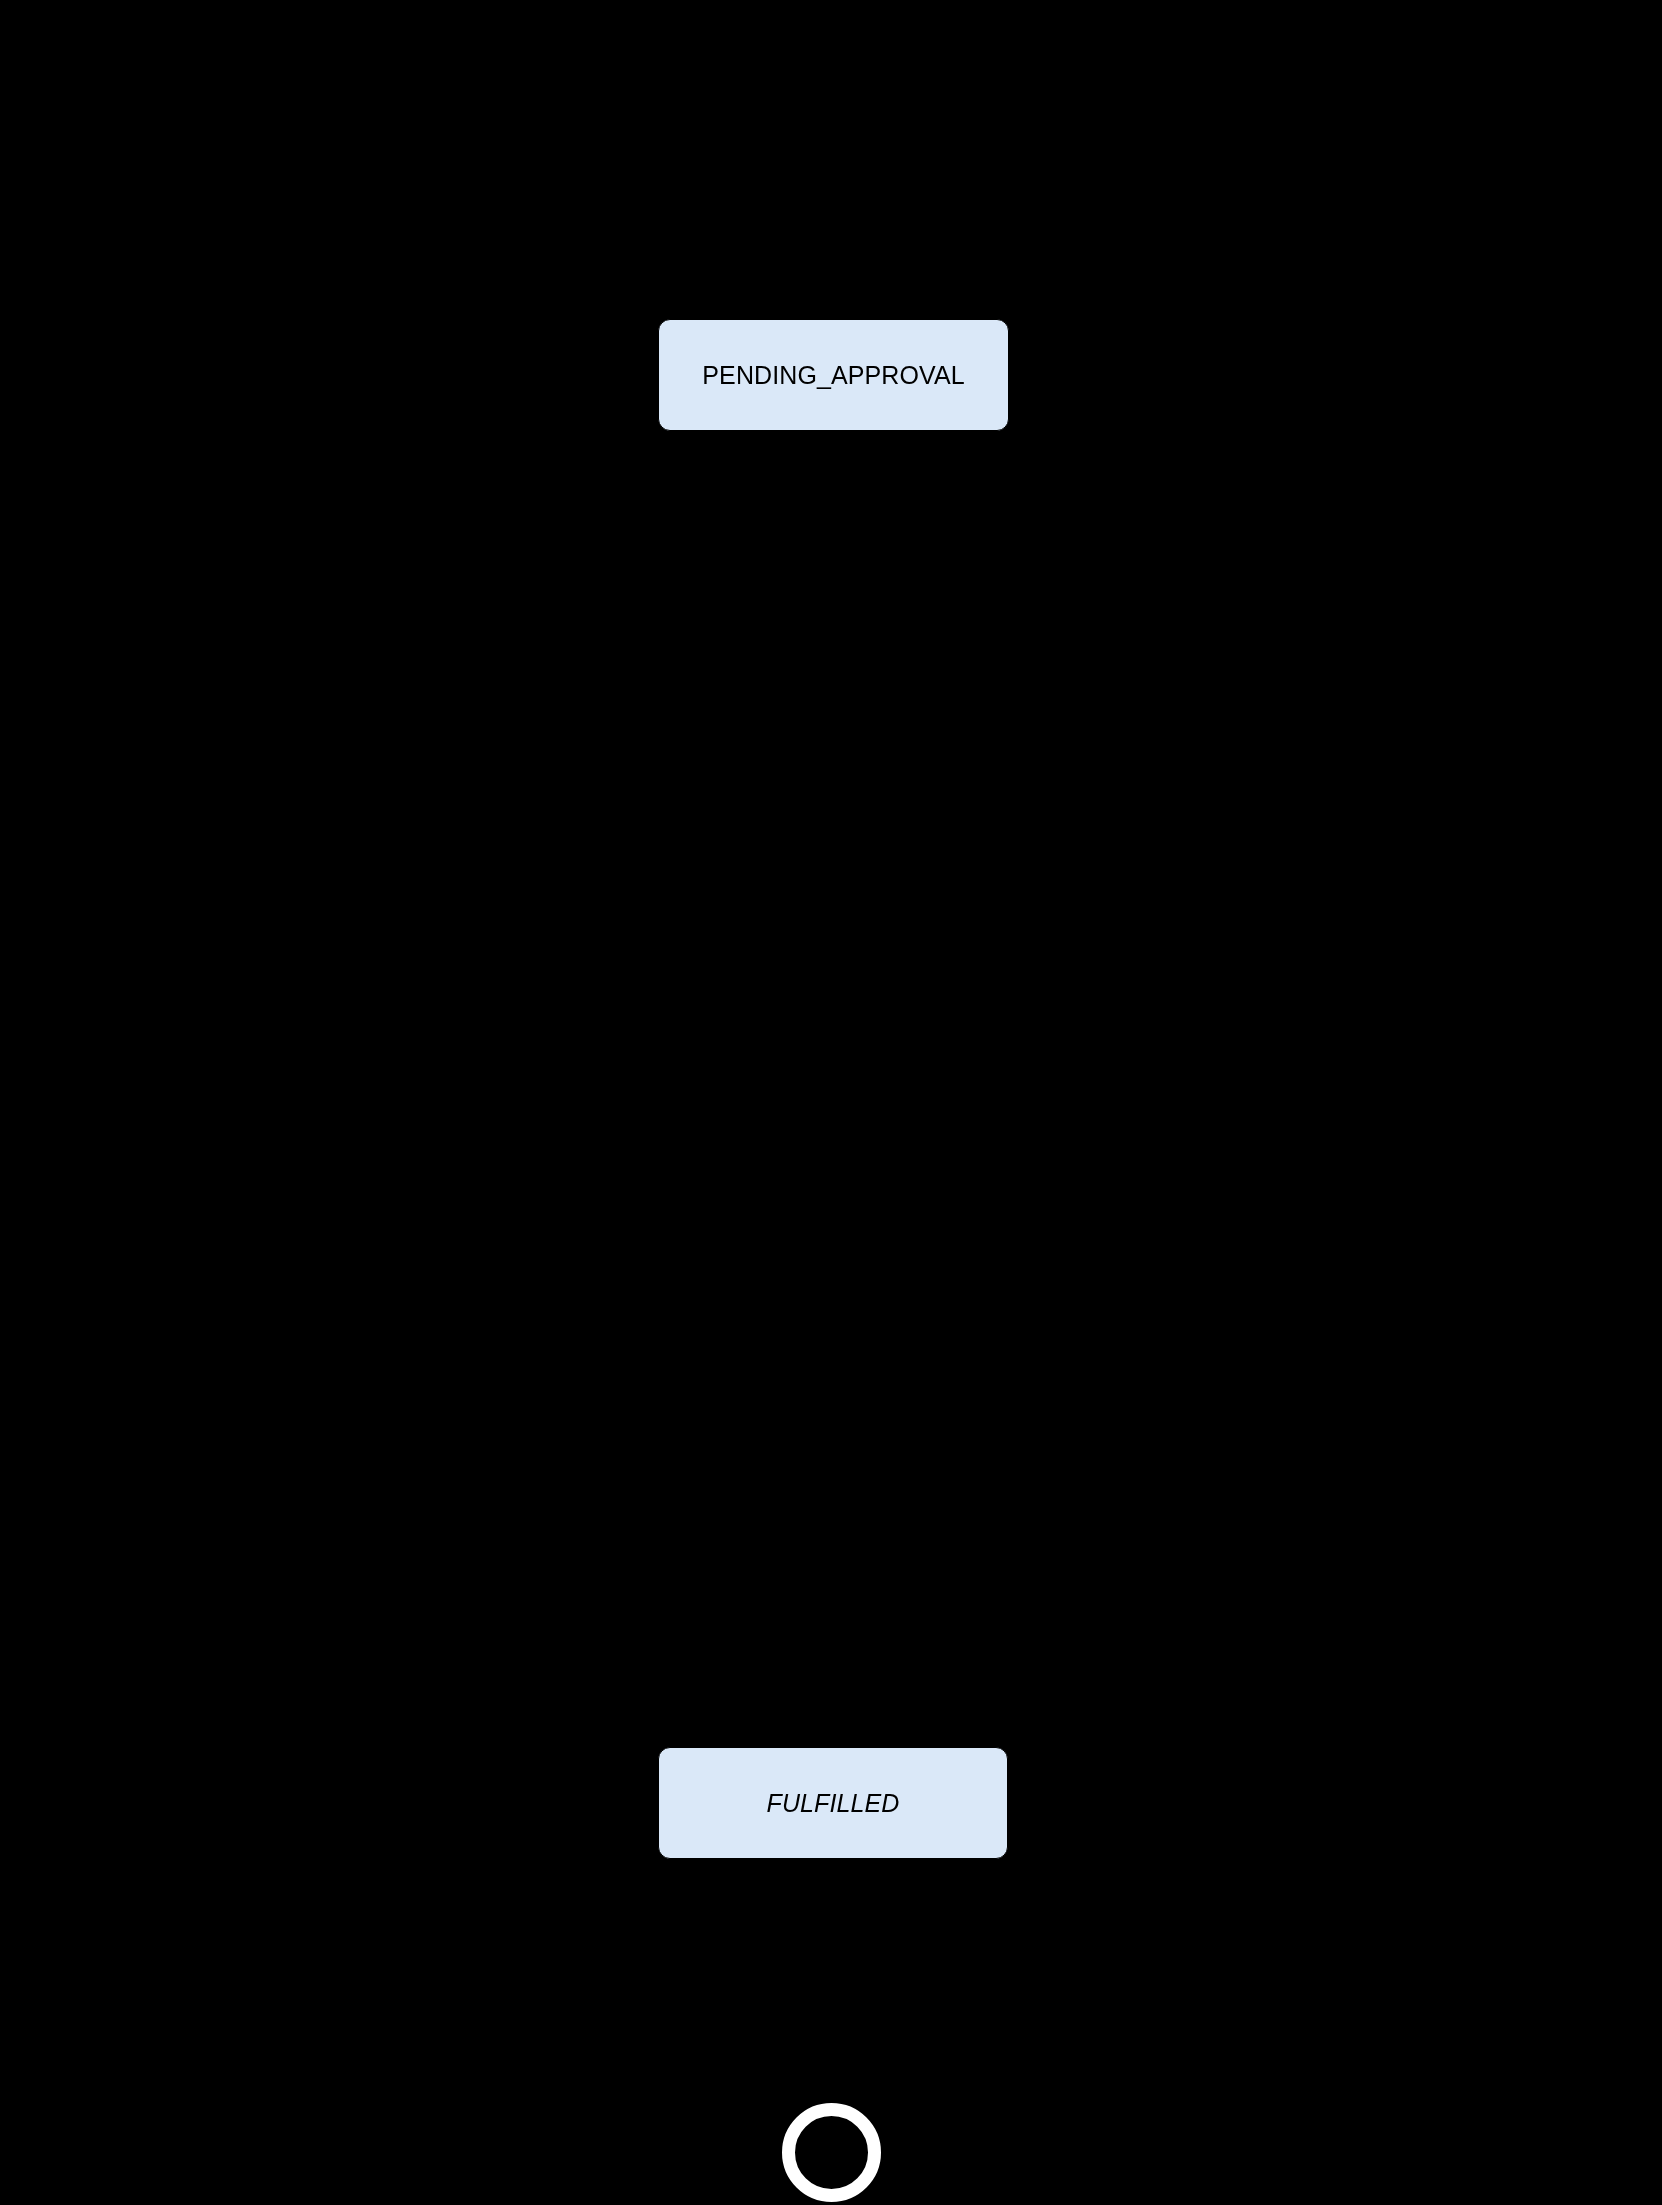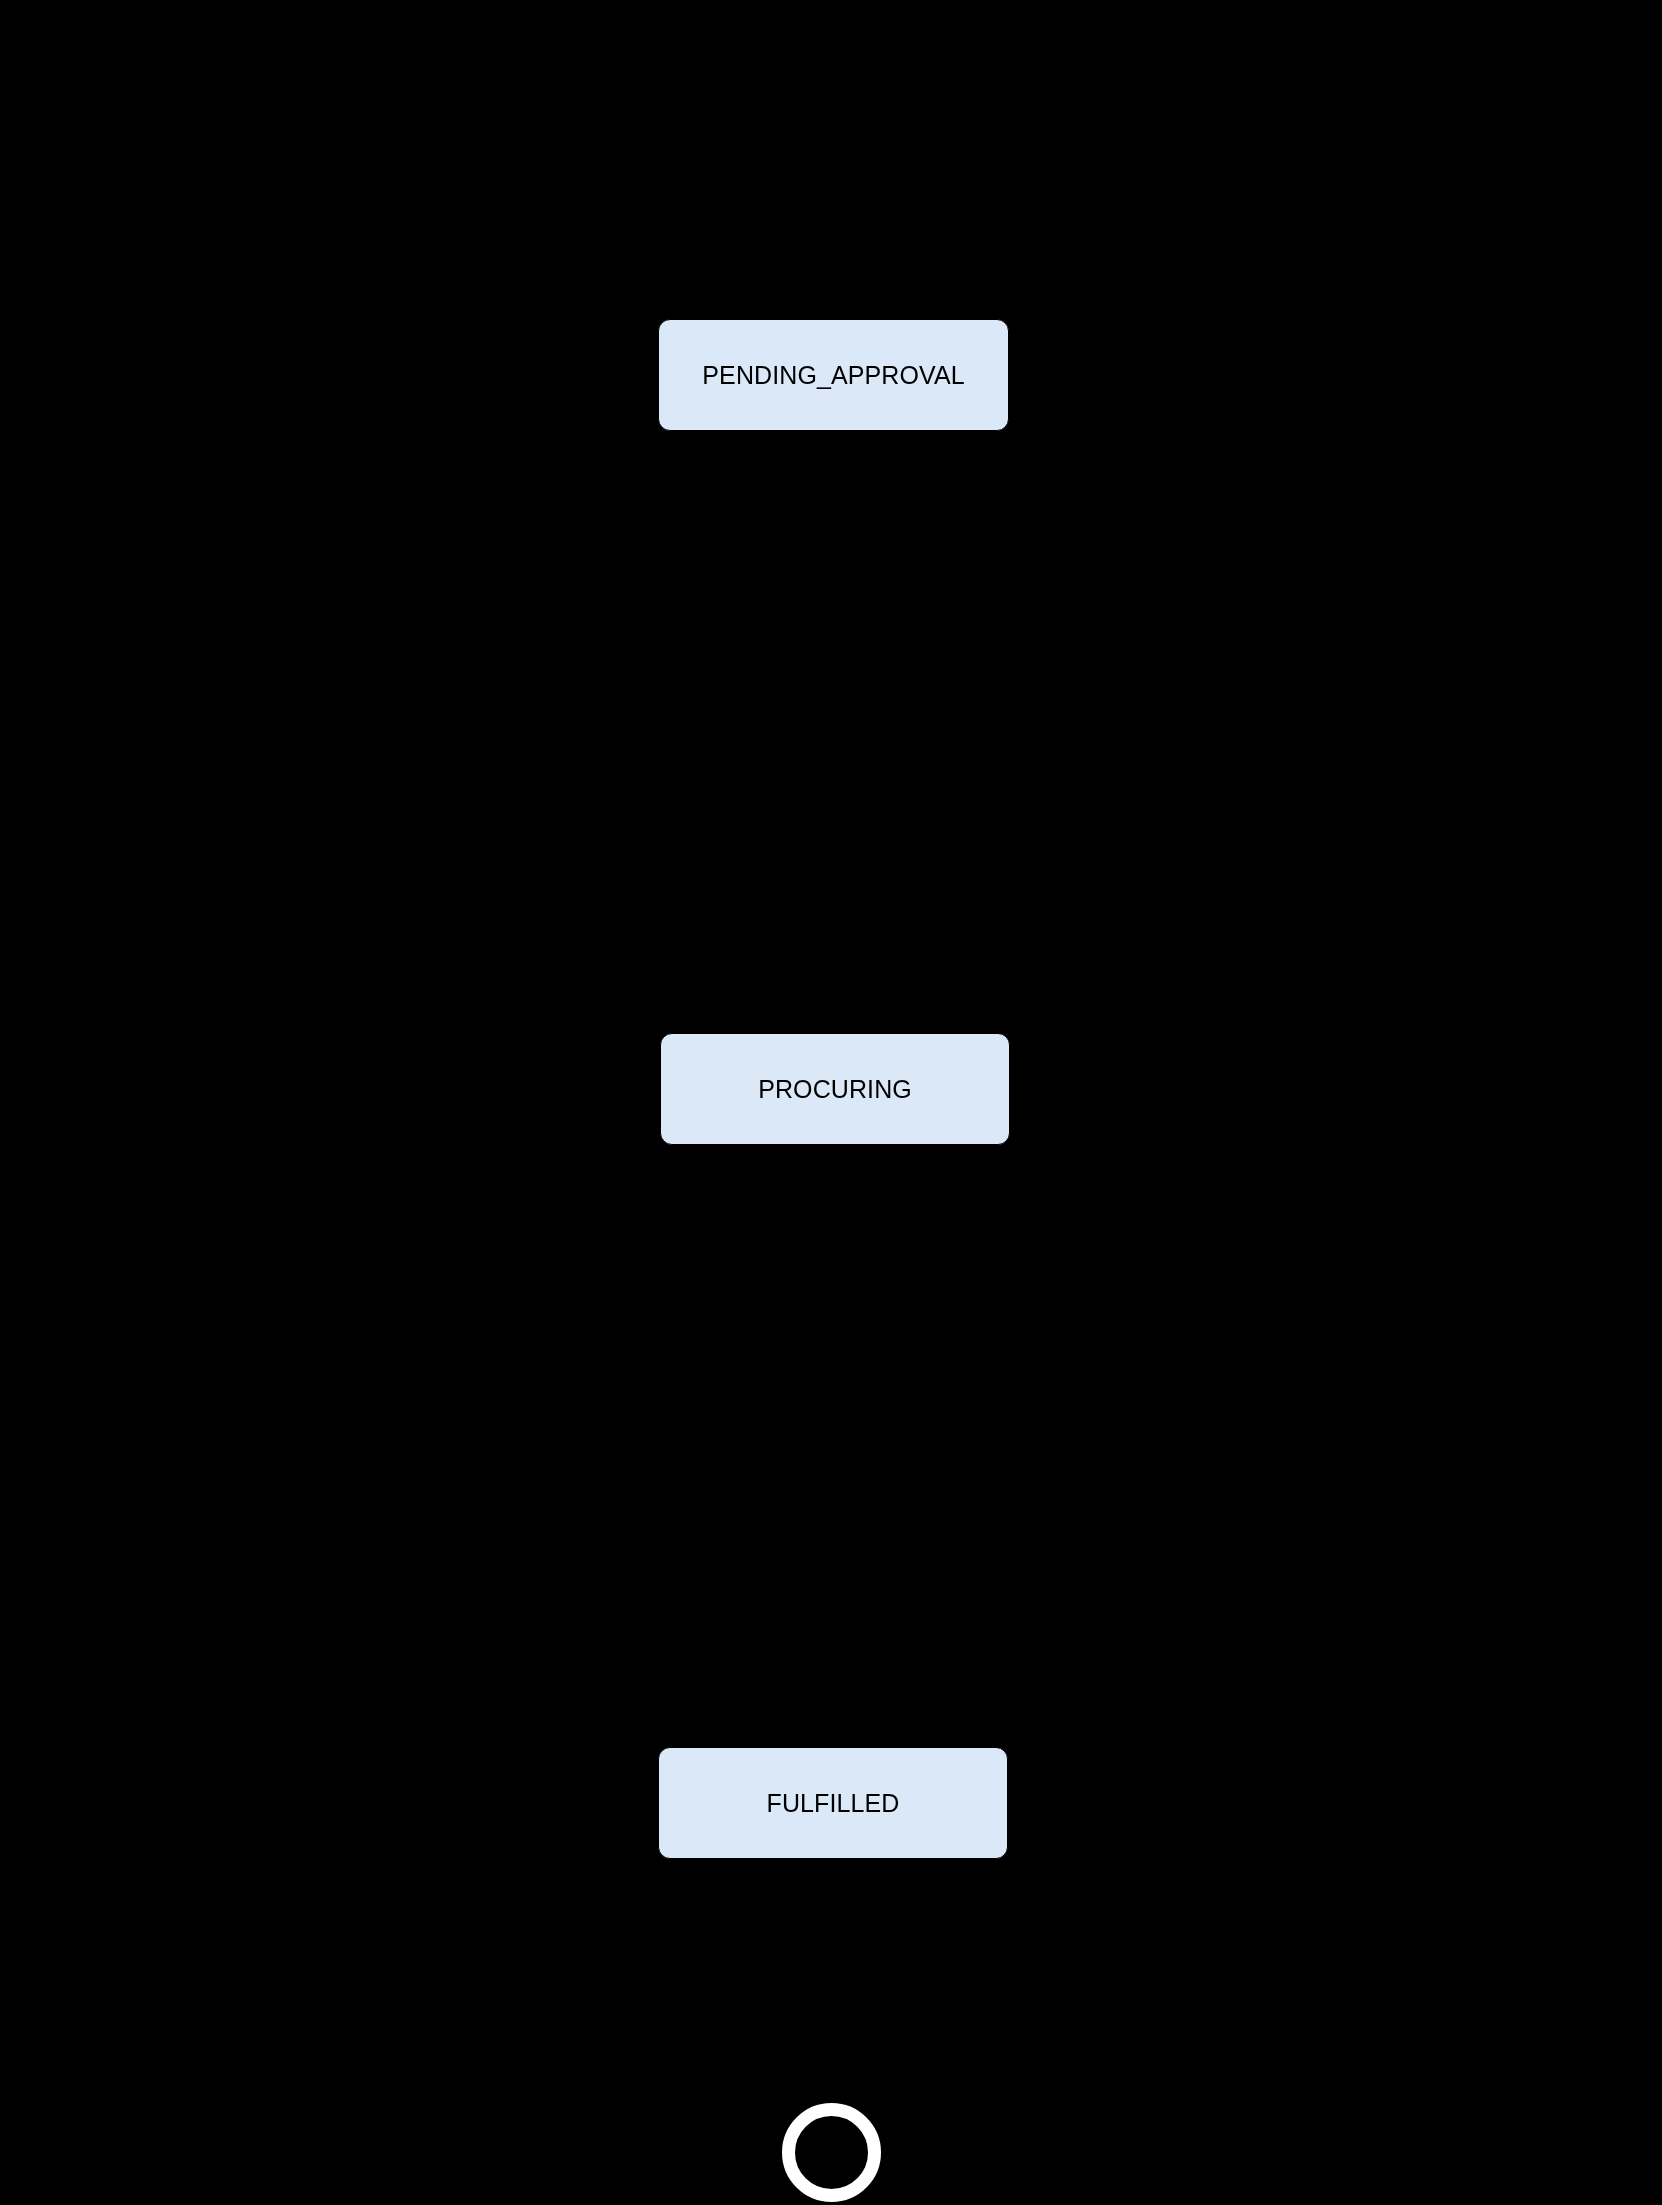--- a/index.html
+++ b/index.html
@@ -91,23 +91,20 @@
   <div class="edge-arrow" id="arrow-3" style="left: 825px; top: 1738px; border-top-color: rgb(0, 0, 0);"></div>
   <div class="edge-label" id="elabel-3" style="left: 831px; top: 1625px; color: rgb(0, 0, 0);"></div>
 
   <div class="edge-line" id="edge-4" style="left: 830px; top: 1859px; height: 235px; background: rgb(0, 0, 0);"></div>
   <div class="edge-arrow" id="arrow-4" style="left: 825px; top: 2094px; border-top-color: rgb(0, 0, 0);"></div>
   <div class="edge-label" id="elabel-4" style="left: 831px; top: 1981px; color: rgb(0, 0, 0);"></div>
 
   <div class="node" id="node-0" style="left: 658px; top: 319px; width: 351px; height: 112px; background: rgb(218, 232, 248);">
     <span class="node-label">PENDING_APPROVAL</span>
   </div>
-  <div class="node" id="node-2" style="left: 660px; top: 1033px; width: 350px; height: 112px; background: rgb(218, 232, 248);">
-    <span class="node-label">PROCURING</span>
-  </div>
-  <div class="node" id="node-4" style="left: 658px; top: 1747px; width: 350px; height: 112px; background: rgb(218, 232, 248);">
+  <div class="node" id="node-4" style="left: 658px; top: 1747px; width: 350px; height: 112px; background: rgb(218, 232, 248); font-style: italic;">
     <span class="node-label">FULFILLED</span>
   </div>
 
   <div class="end-state" id="end-state" style="left: 782px; top: 2103px; width: 99px; height: 99px; border-width: 13px; border-color: rgb(255, 255, 255);"></div>
 
 </div>
 
 
 </body></html>

